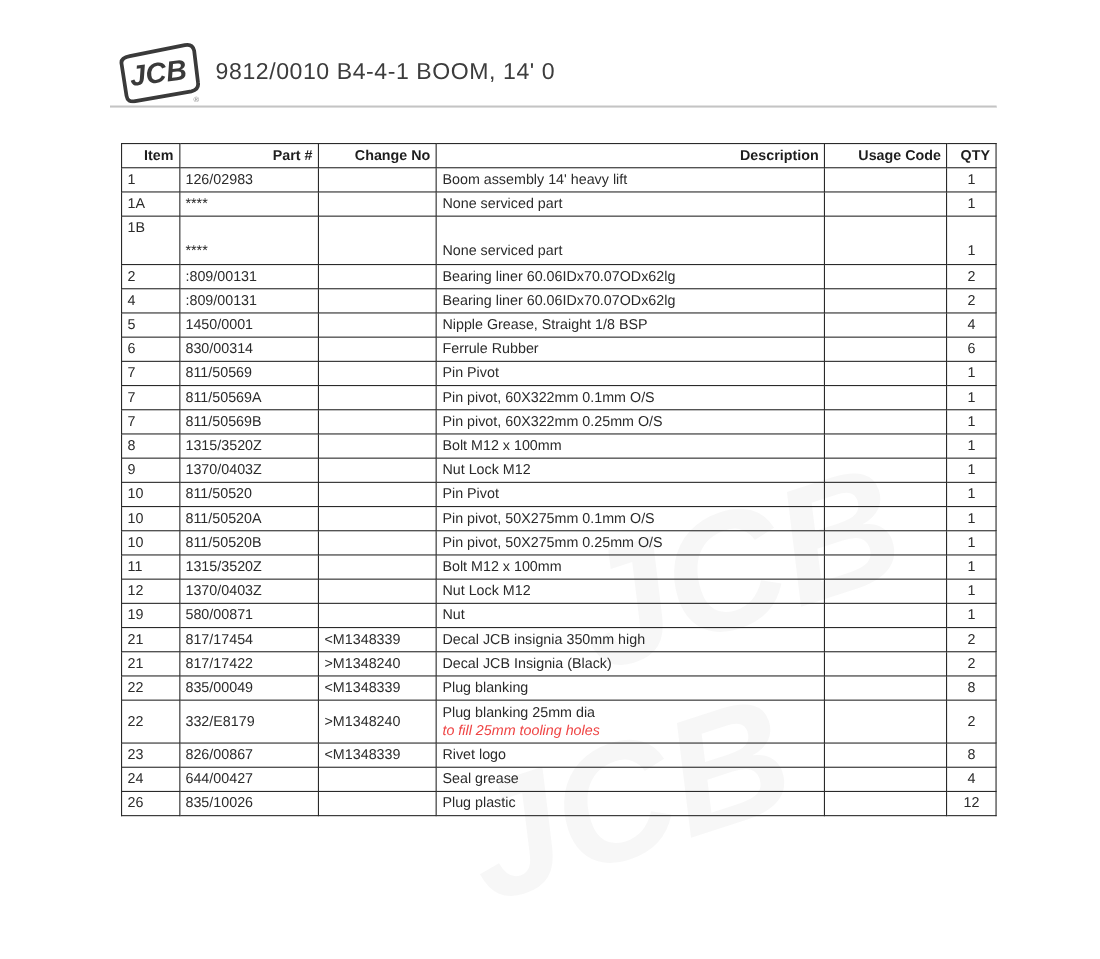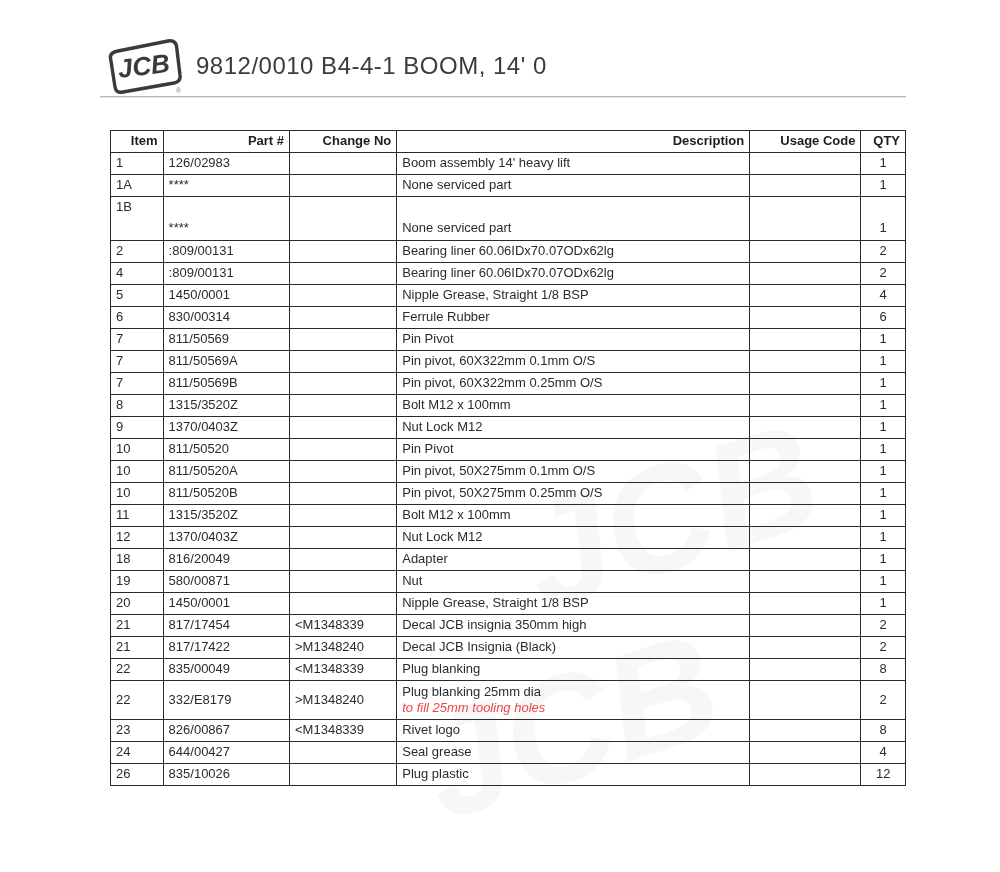--- a/index.html
+++ b/index.html
@@ -27,21 +27,21 @@
 
   
   .page-header {
     position: absolute; left: 106px; top: 38px;
     display: flex; align-items: center; gap: 14px;
     z-index: 2;
   }
   .jcb-logo { width: 76px; height: 56px; position: relative; flex: 0 0 auto; }
   .jcb-logo svg { display: block; }
   .page-title {
-    font-size: 24px; font-weight: normal; color: #3c3c3c;
+    font-size: 21px; font-weight: normal; color: #3c3c3c;
     letter-spacing: 0.5px;
   }
 
   .divider {
     position: absolute; left: 100px; top: 96px; width: 806px; height: 2px;
     background: #b7b7b7;
     border-bottom: 1px solid #e3e3e3;
     z-index: 2;
   }
 
@@ -243,40 +243,24 @@
         </tr>
         <tr>
           <td class="col-item">12</td>
           <td class="col-part">1370/0403Z</td>
           <td class="col-change"></td>
           <td class="col-desc">Nut Lock M12</td>
           <td class="col-usage"></td>
           <td class="col-qty">1</td>
         </tr>
         <tr>
-          <td class="col-item">18</td>
-          <td class="col-part">816/20049</td>
-          <td class="col-change"></td>
-          <td class="col-desc">Adapter</td>
-          <td class="col-usage"></td>
-          <td class="col-qty">1</td>
-        </tr>
-        <tr>
           <td class="col-item">19</td>
           <td class="col-part">580/00871</td>
           <td class="col-change"></td>
           <td class="col-desc">Nut</td>
-          <td class="col-usage"></td>
-          <td class="col-qty">1</td>
-        </tr>
-        <tr>
-          <td class="col-item">20</td>
-          <td class="col-part">1450/0001</td>
-          <td class="col-change"></td>
-          <td class="col-desc">Nipple Grease, Straight 1/8 BSP</td>
           <td class="col-usage"></td>
           <td class="col-qty">1</td>
         </tr>
         <tr>
           <td class="col-item">21</td>
           <td class="col-part">817/17454</td>
           <td class="col-change">&lt;M1348339</td>
           <td class="col-desc">Decal JCB insignia 350mm high</td>
           <td class="col-usage"></td>
           <td class="col-qty">2</td>

